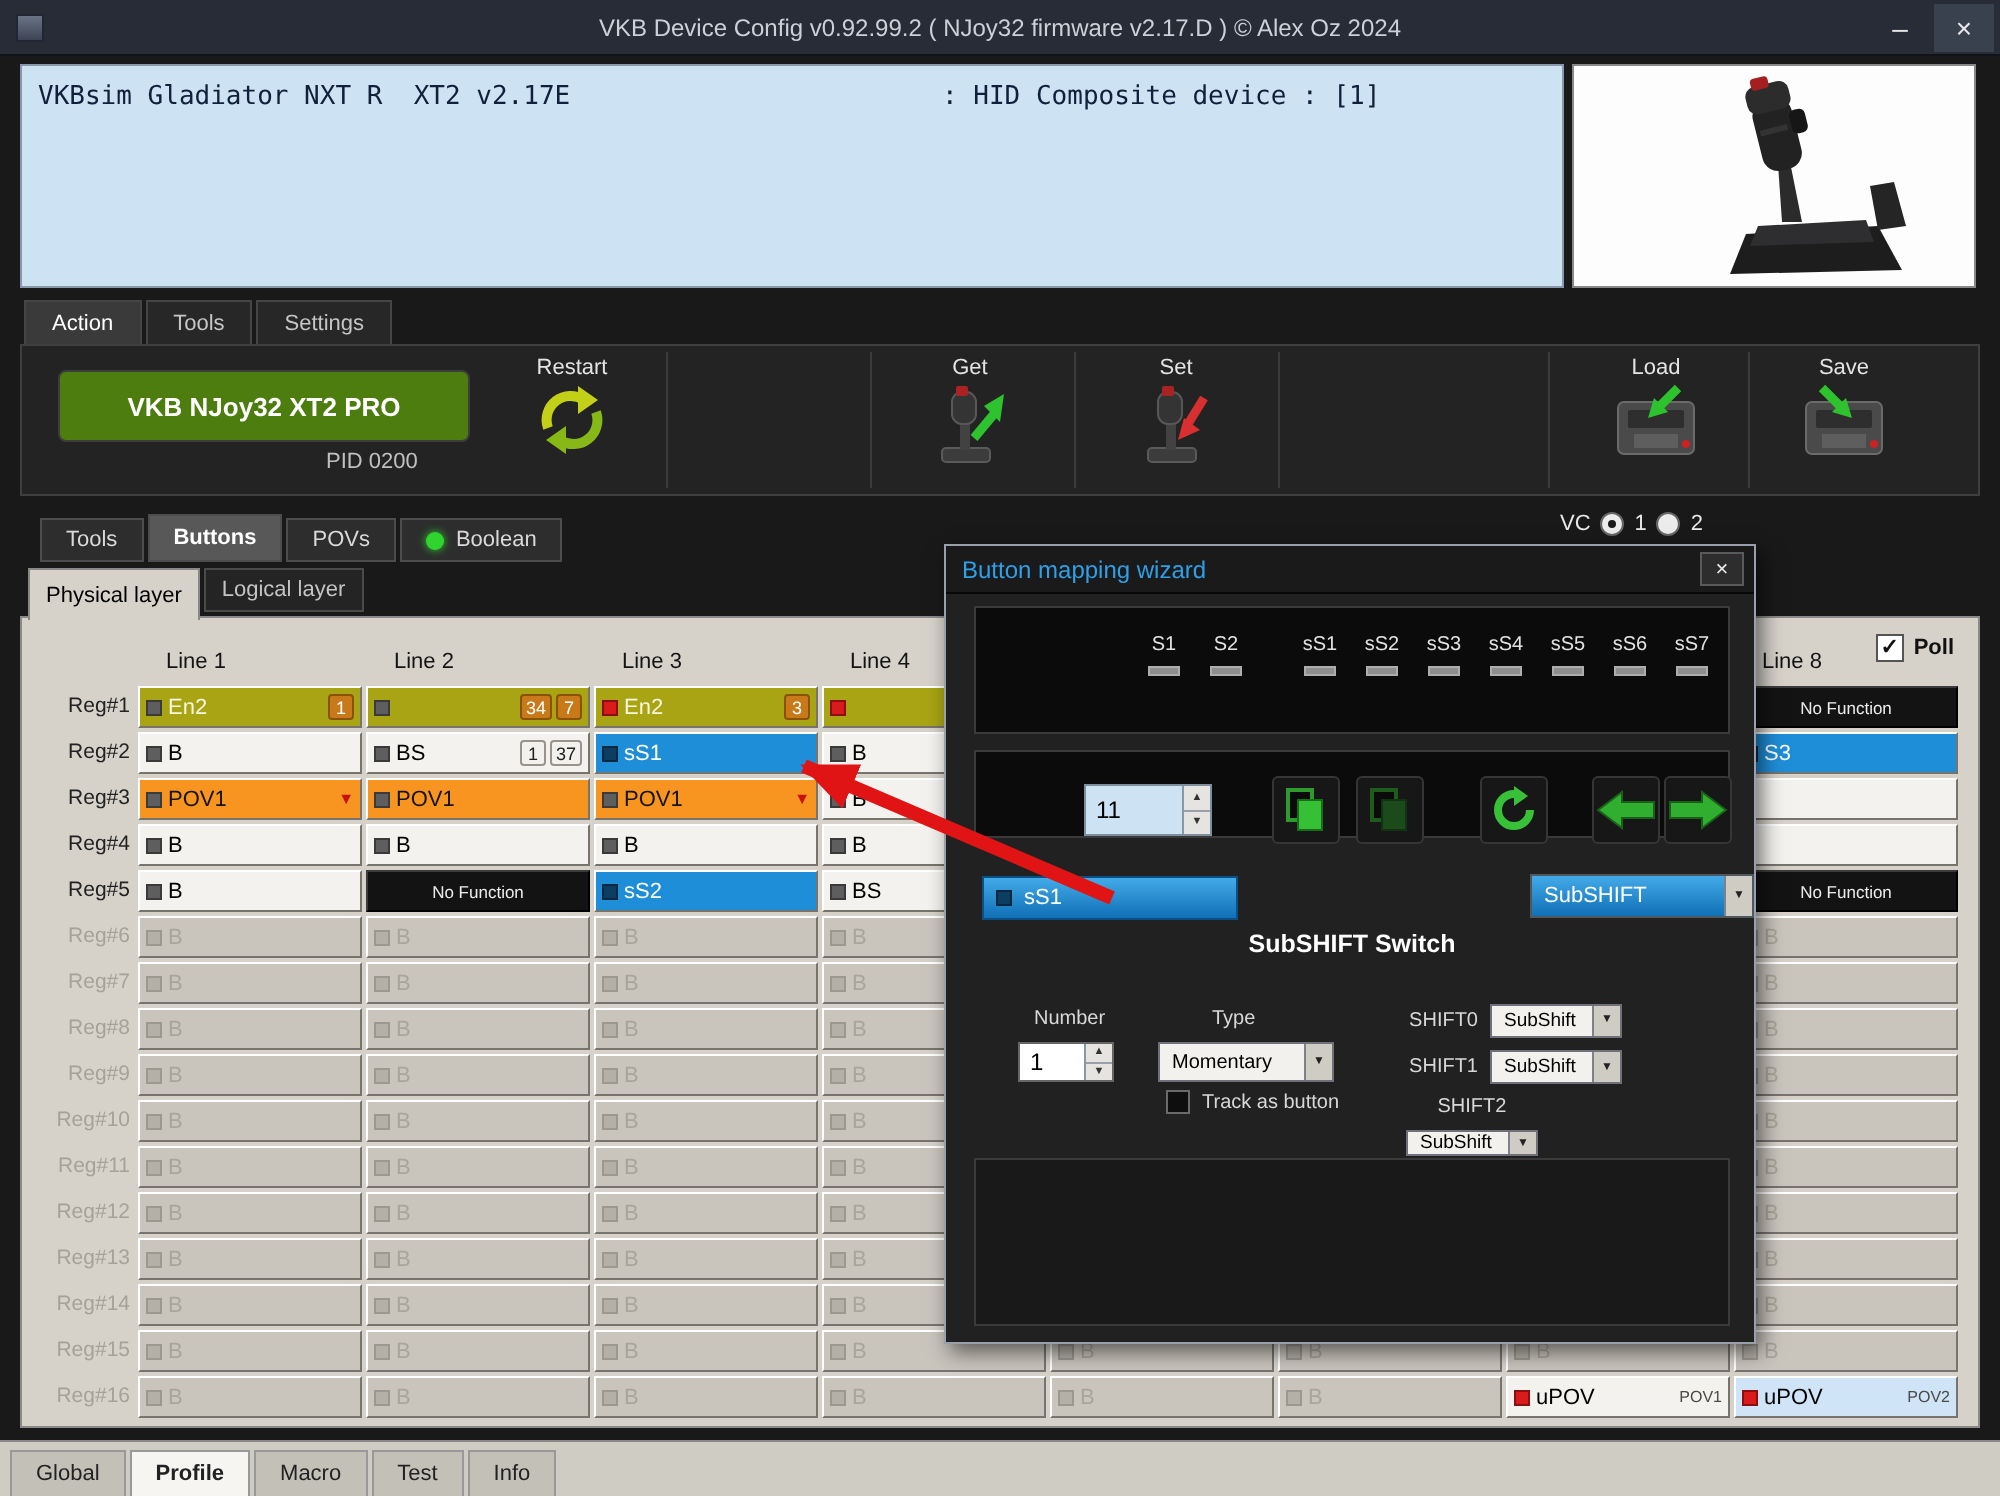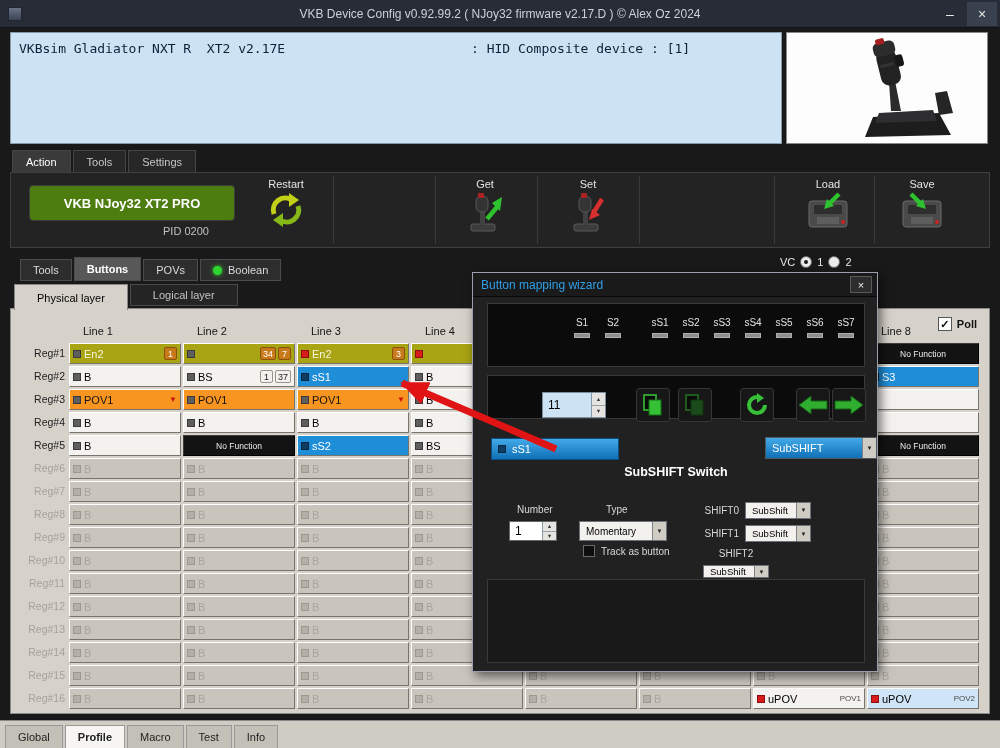--- a/index.html
+++ b/index.html
@@ -35,21 +35,21 @@
 #section-tabs{position:absolute;left:20px;top:257px;display:flex;gap:2px;align-items:flex-end}
 .tab2{height:22px;padding:0 12px;display:flex;align-items:center;font-size:11px;background:#2d2d2d;border:1px solid #4c4c4c;color:#dadada}
 .tab2.active{background:#585858;color:#fff;height:24px;font-weight:bold}
 .led{width:9px;height:9px;border-radius:50%;background:#2fd42f;box-shadow:0 0 4px #2fd42f;margin-right:6px}
 #vc-group{position:absolute;left:780px;top:256px;display:flex;align-items:center;gap:5px;color:#e8e8e8;font-size:11px}
 .radio{width:12px;height:12px;border-radius:50%;background:#ececec;border:1px solid #666;position:relative;display:inline-block}
 .radio.sel::after{content:"";position:absolute;left:3px;top:3px;width:4px;height:4px;border-radius:50%;background:#1a1a1a}
 
 
 #layer-tabs{position:absolute;left:14px;top:284px;display:flex;gap:2px;align-items:flex-start;z-index:5}
-.ltab{background:#242424;color:#c4c4c4;height:22px;border:1px solid #4a4a4a;padding:0 22px;font-size:11px;display:flex;align-items:center}
+.ltab{background:#242424;color:#c4c4c4;height:22px;border:1px solid #4a4a4a;padding:0 8px;font-size:11px;display:flex;align-items:center}
 .ltab.active{background:#d6d2ca;color:#000;height:26px;border:1px solid #888;border-bottom:none;z-index:6}
 
 
 #grid-panel{position:absolute;left:10px;top:308px;width:980px;height:406px;background:#d6d2ca;border:1px solid #8a8a8a;z-index:1}
 .col-header{position:absolute;top:16px;font-size:11px;color:#141414}
 #poll{position:absolute;right:12px;top:8px;display:flex;align-items:center;gap:5px}
 .checkbox{width:14px;height:14px;background:#fff;border:1px solid #555;display:flex;align-items:center;justify-content:center}
 .checkmark{font-size:11px;color:#111;font-weight:bold;line-height:1}
 #poll-label{font-size:11px;font-weight:bold;color:#111}
 #grid-rows{position:absolute;left:6px;top:34px}

